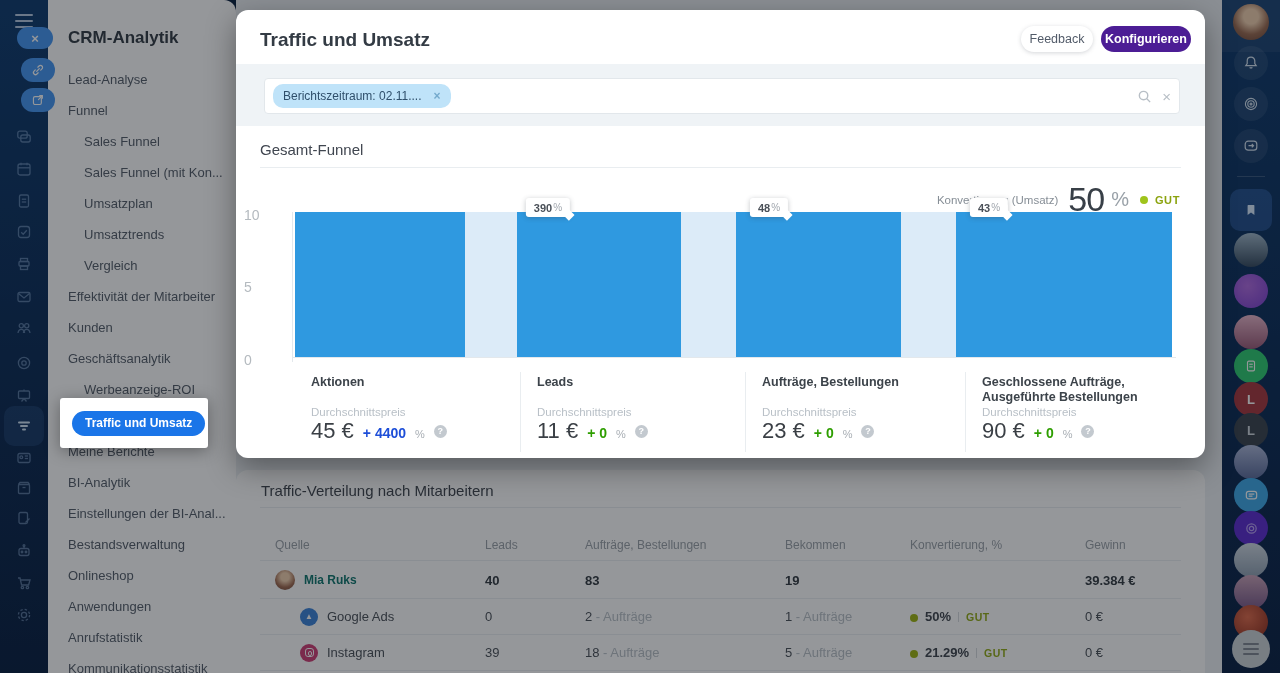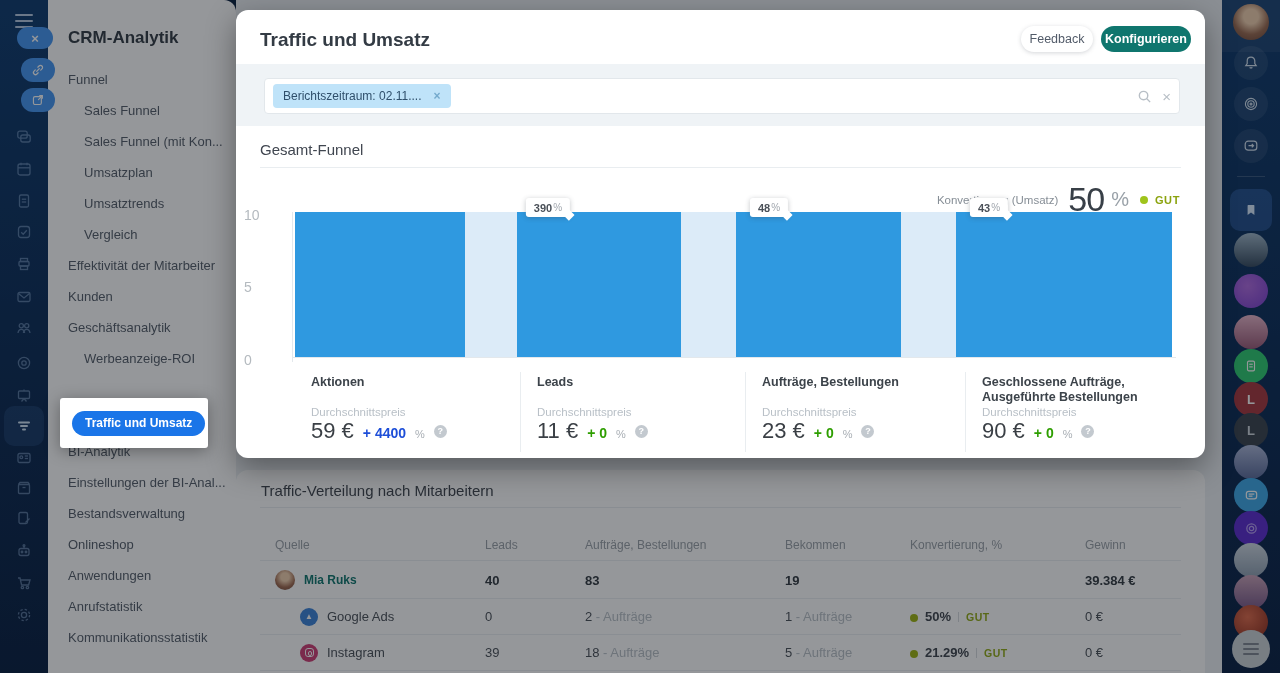--- a/index.html
+++ b/index.html
@@ -76,24 +76,24 @@
 
   
   .overlay{position:absolute;inset:0;background:rgba(14,18,24,.44);z-index:50}
 
   
   .main-panel{position:absolute;left:236px;top:10px;width:969px;height:448px;background:#fff;border-radius:12px;z-index:60;
     box-shadow:0 10px 30px rgba(0,0,0,.38);overflow:hidden}
   .mp-title{position:absolute;left:24px;top:19px;font-size:19px;font-weight:600;color:#333b44}
   .btn{position:absolute;top:16px;height:26px;border-radius:16px;font-size:12.5px;display:flex;align-items:center;justify-content:center;cursor:pointer}
   .btn-feedback{right:112px;width:72px;background:#fff;color:#525b69;box-shadow:0 1px 4px rgba(83,92,105,.25)}
-  .btn-config{right:14px;width:90px;background:#0f766e;color:#fff;font-weight:600}
+  .btn-config{right:14px;width:90px;background:#4c1d95;color:#fff;font-weight:600}
   .band{position:absolute;left:0;top:54px;width:969px;height:62px;background:#eff3f6}
   .searchbox{position:absolute;left:28px;top:68px;width:916px;height:36px;background:#fff;border:1px solid #e2e7eb;border-radius:4px;display:flex;align-items:center;padding:0 8px}
-  .ftag{height:24px;background:#bfe3f9;border-radius:4px;display:flex;align-items:center;padding:0 10px;font-size:12px;color:#2f4f6b;white-space:nowrap}
+  .ftag{height:24px;background:#bfe3f9;border-radius:10px;display:flex;align-items:center;padding:0 10px;font-size:12px;color:#2f4f6b;white-space:nowrap}
   .ftag .tx{margin-left:12px;color:#74aacd;font-size:12px;font-weight:bold;cursor:pointer}
   .searchbox input{flex:1;border:none;outline:none;font-size:13px;margin-left:8px;min-width:10px;background:transparent}
   .s-ico{color:#b8bfc6;margin-left:10px;cursor:pointer;display:flex}
   .s-x{font-size:15px;line-height:1}
 
   .gf-title{position:absolute;left:24px;top:131px;font-size:15px;color:#404650}
   .gf-div{position:absolute;left:24px;right:24px;top:157px;border-top:1px solid #e9edf0}
 
   
   .conv{position:absolute;right:25px;top:170px;display:flex;align-items:center;gap:7px}
@@ -266,20 +266,21 @@
     </div>
   <div class="rail-pill rp-export">
       <svg width="14" height="14" viewBox="0 0 16 16" fill="none" stroke="#fff" stroke-width="1.3" stroke-linecap="round">
         <rect x="2.8" y="4.2" width="9" height="9" rx="1.8"></rect>
         <path d="M8.5 7.5L13 3M10 3h3v3"></path>
       </svg>
     </div>
 
   <div class="flyout">
     <div class="mtitle">CRM-Analytik</div>
+    <div class="mi">Lead-Analyse</div>
     <div class="mi">Funnel</div>
     <div class="mi sub">Sales Funnel</div>
     <div class="mi sub">Sales Funnel (mit Kon...</div>
     <div class="mi sub">Umsatzplan</div>
     <div class="mi sub">Umsatztrends</div>
     <div class="mi sub">Vergleich</div>
     <div class="mi">Effektivität der Mitarbeiter</div>
     <div class="mi">Kunden</div>
     <div class="mi">Geschäftsanalytik</div>
     <div class="mi sub">Werbeanzeige-ROI</div>
@@ -473,21 +474,21 @@
     <div class="ptag pt3">
         <span>43</span>
         <span class="u">%</span>
       </div>
 
     <div class="stats">
       <div class="scell sc1">
         <div class="slabel">Aktionen</div>
         <div class="splabel">Durchschnittspreis</div>
         <div class="svrow">
-            <span class="sval">59 €</span>
+            <span class="sval">45 €</span>
             <span class="schg neg">+ 4400</span>
             <span class="schgu">%</span>
             <span class="help">?</span>
           </div>
       </div>
       <div class="scell sc2">
         <div class="slabel">Leads</div>
         <div class="splabel">Durchschnittspreis</div>
         <div class="svrow">
             <span class="sval">11 €</span>

